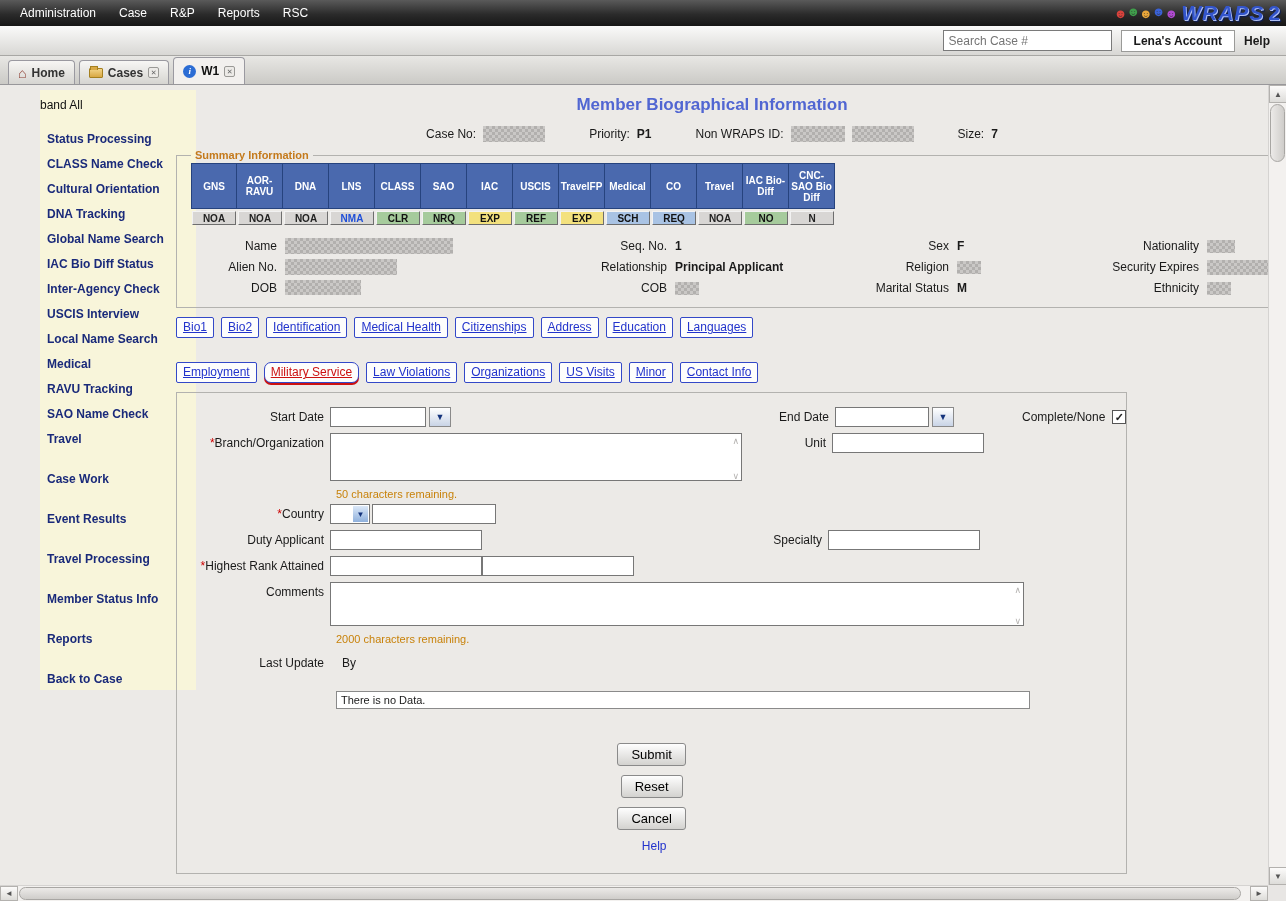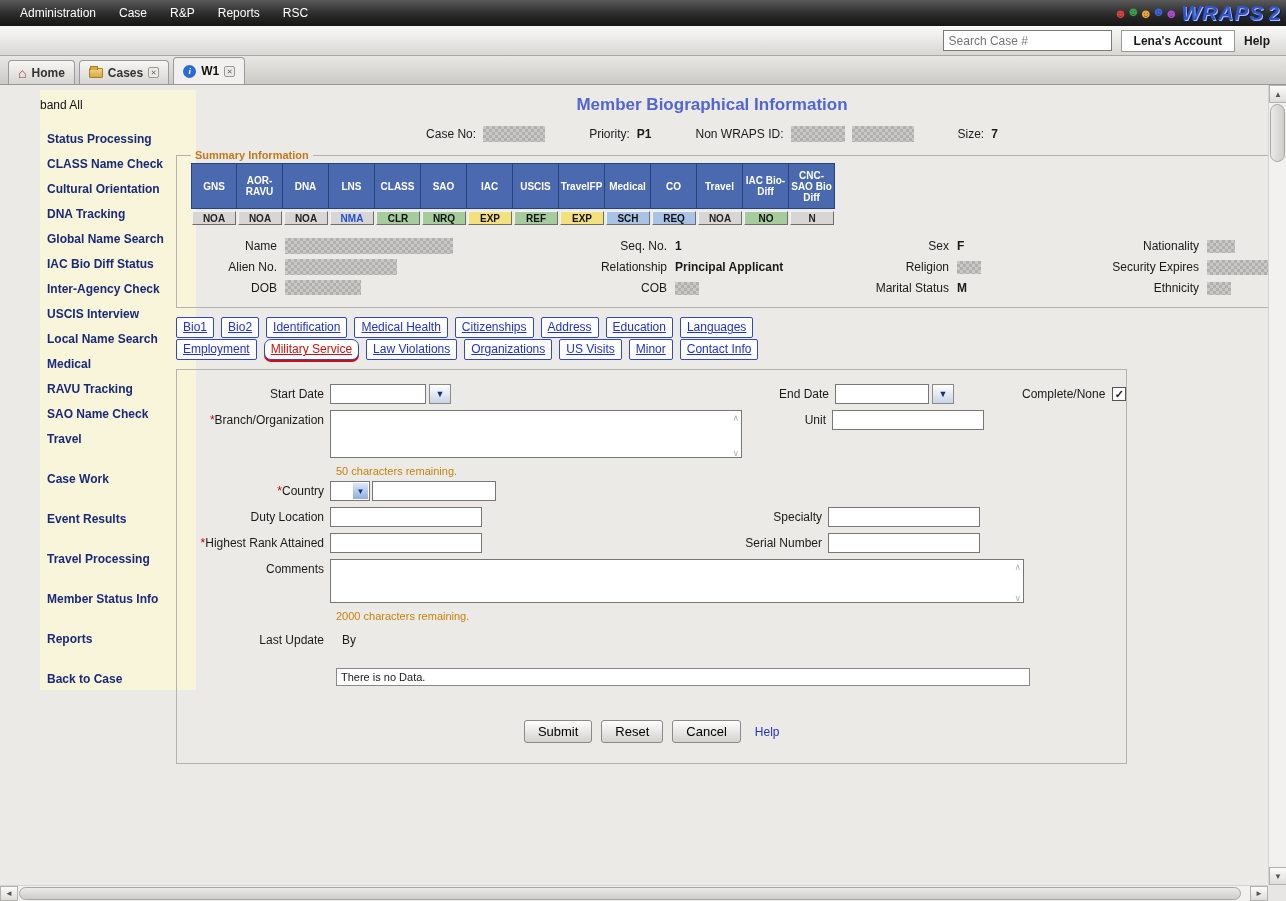--- a/index.html
+++ b/index.html
@@ -54,39 +54,39 @@
   .ms-col { width: 46px; display: flex; flex-direction: column; }
   .ms-head { height: 46px; background: #4a69ae; color: #fff; font-weight: bold; font-size: 10px; line-height: 11px; display: flex; align-items: center; justify-content: center; text-align: center; border: 1px solid #26437e; border-left: none; padding: 0 1px; }
   .ms-col:first-child .ms-head { border-left: 1px solid #26437e; }
   .ms-status { height: 14px; margin: 2px 1px 0 1px; font-size: 10px; font-weight: bold; display: flex; align-items: center; justify-content: center; border: 1px solid; border-color: #f2f2f2 #6e6e6e #6e6e6e #f2f2f2; }
 
   .member-grid { display: grid; grid-template-columns: 88px 252px 122px 170px 96px 112px 122px auto; column-gap: 8px; row-gap: 5px; margin-top: 13px; align-items: center; }
   .mg-label { text-align: right; }
   .mg-value { font-weight: bold; }
 
   .bio-tabs { display: flex; gap: 7px; margin: 9px 0 0 20px; }
-  .bio-tabs.row2 { margin-top: 1px; }
+  .bio-tabs.row2 { margin-top: 24px; }
   .bio-tab { border: 1px solid #3348c8; background: #fdfdfc; padding: 2px 6px 3px; border-radius: 2px; color: #2233cc; text-decoration: underline; cursor: pointer; white-space: nowrap; }
   .bio-tab.active { color: #cc1111; box-shadow: 0 2px 0 #cc1111; border-radius: 7px; }
 
   fieldset.form-fs { padding: 14px 0 20px; margin-top: 9px; }
   .frow { display: flex; align-items: flex-start; }
   .flabel { width: 153px; text-align: right; padding-right: 6px; padding-top: 3px; flex-shrink: 0; }
   .req { color: #cc0000; }
   .ti { height: 20px; border: 1px solid #777; background: #fff; font: 12px "Liberation Sans", sans-serif; padding: 0 3px; }
   .dd-btn { width: 22px; height: 20px; margin-left: 3px; border: 1px solid #8a8a8a; background: linear-gradient(#ffffff, #c9d4e6); color: #14337c; font-size: 9px; display: flex; align-items: center; justify-content: center; cursor: pointer; }
   .checkbox { width: 14px; height: 14px; border: 1px solid #555; background: #fff; display: inline-flex; align-items: center; justify-content: center; font-size: 11px; font-weight: bold; color: #222; margin-left: 7px; margin-top: 3px; cursor: pointer; }
   .ta-wrap { position: relative; }
   .ta { border: 1px solid #777; background: #fff; font: 12px "Liberation Sans", sans-serif; padding: 2px 16px 2px 3px; resize: none; }
   .ta-arrows { position: absolute; right: 3px; top: 3px; bottom: 3px; display: flex; flex-direction: column; justify-content: space-between; align-items: center; color: #b5b3b1; font-size: 9px; pointer-events: none; }
   .hint { color: #c8820a; font-size: 11px; margin: 4px 0 4px 159px; }
   .fake-select { width: 40px; height: 20px; border: 1px solid #777; background: #fff; position: relative; cursor: pointer; }
   .sel-arrow { position: absolute; right: 1px; top: 1px; bottom: 1px; width: 15px; background: linear-gradient(#dce8f8, #8fb0dc); display: flex; align-items: center; justify-content: center; font-size: 8px; color: #14337c; }
   .no-data { width: 694px; height: 18px; border: 1px solid #8a8a8a; background: #fff; font-size: 11px; padding: 2px 4px; margin: 21px 0 0 159px; }
-  .btn-row { display: flex; justify-content: center; align-items: center; gap: 9px; margin-top: 34px; }
+  .btn-row { display: flex; justify-content: center; align-items: center; gap: 9px; margin-top: 34px; flex-direction: column; }
   .btn { min-width: 48px; height: 23px; padding: 0 13px; background: linear-gradient(#fefefe, #d3d2cf); border: 1px solid #8a8a8a; border-radius: 3px; font: 13px "Liberation Sans", sans-serif; cursor: pointer; }
   .form-help { color: #2233cc; margin-left: 5px; cursor: pointer; }
 
   
   .vscroll { position: absolute; right: 0; top: 85px; width: 18px; height: 800px; background: #f3f1ef; border-left: 1px solid #d5d3d1; }
   .sc-btn { width: 18px; height: 18px; background: linear-gradient(#fcfbfa, #dddcd9); border: 1px solid #b3b1ae; color: #555; font-size: 8px; display: flex; align-items: center; justify-content: center; cursor: pointer; }
   .vscroll .sc-down { position: absolute; bottom: 0; }
   .v-thumb { position: absolute; top: 19px; left: 1px; width: 15px; height: 58px; background: linear-gradient(90deg, #eceae8, #cfcdca); border: 1px solid #a8a6a3; border-radius: 8px; cursor: grab; }
   .hscroll { position: absolute; left: 0; bottom: 0; height: 16px; width: 1268px; background: #f3f1ef; border-top: 1px solid #d5d3d1; }
   .hscroll .sc-btn { width: 18px; height: 15px; position: absolute; top: 0; }
@@ -331,30 +331,29 @@
 
       <div class="frow" style="margin-bottom:6px">
         <span class="flabel"><span class="req">*</span><span>Country</span></span>
         <span class="fake-select">
             <span class="sel-arrow">▼</span>
           </span>
         <input class="ti" style="width: 124px; margin-left: 2px;" type="text">
       </div>
 
       <div class="frow" style="margin-bottom:6px">
-        <span class="flabel">Duty Location</span>
+        <span class="flabel">Duty Applicant</span>
         <input class="ti" style="width: 152px;" type="text">
         <span class="flabel" style="width:346px">Specialty</span>
         <input class="ti" style="width: 152px;" type="text">
       </div>
 
       <div class="frow" style="margin-bottom:6px">
         <span class="flabel"><span class="req">*</span><span>Highest Rank Attained</span></span>
         <input class="ti" style="width: 152px;" type="text">
-        <span class="flabel" style="width:346px">Serial Number</span>
         <input class="ti" style="width: 152px;" type="text">
       </div>
 
       <div class="frow">
         <span class="flabel">Comments</span>
         <span class="ta-wrap">
           <textarea class="ta" style="width: 694px; height: 44px;"></textarea>
           <span class="ta-arrows">
               <span>∧</span>
               <span>∨</span>

